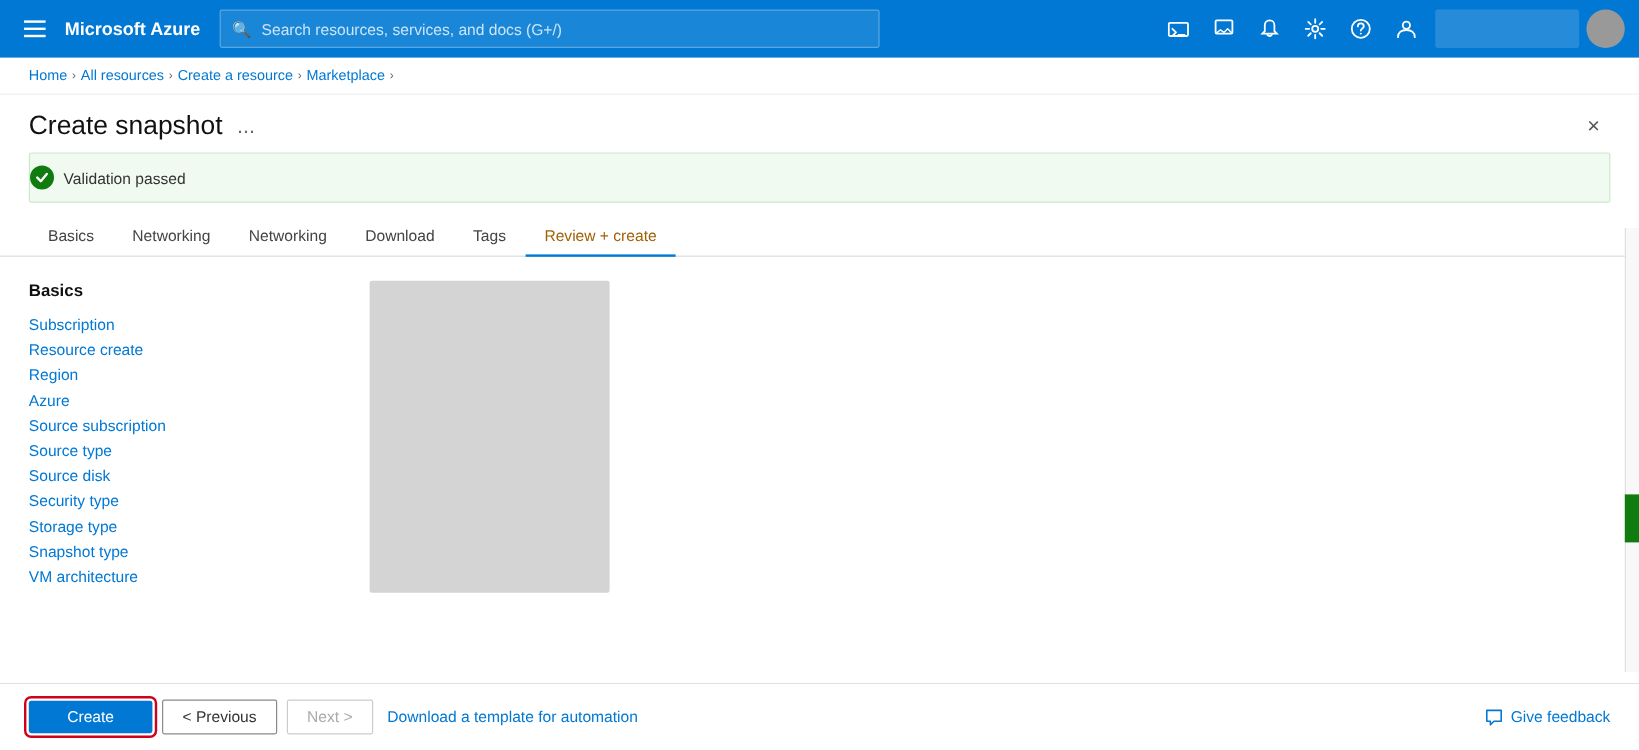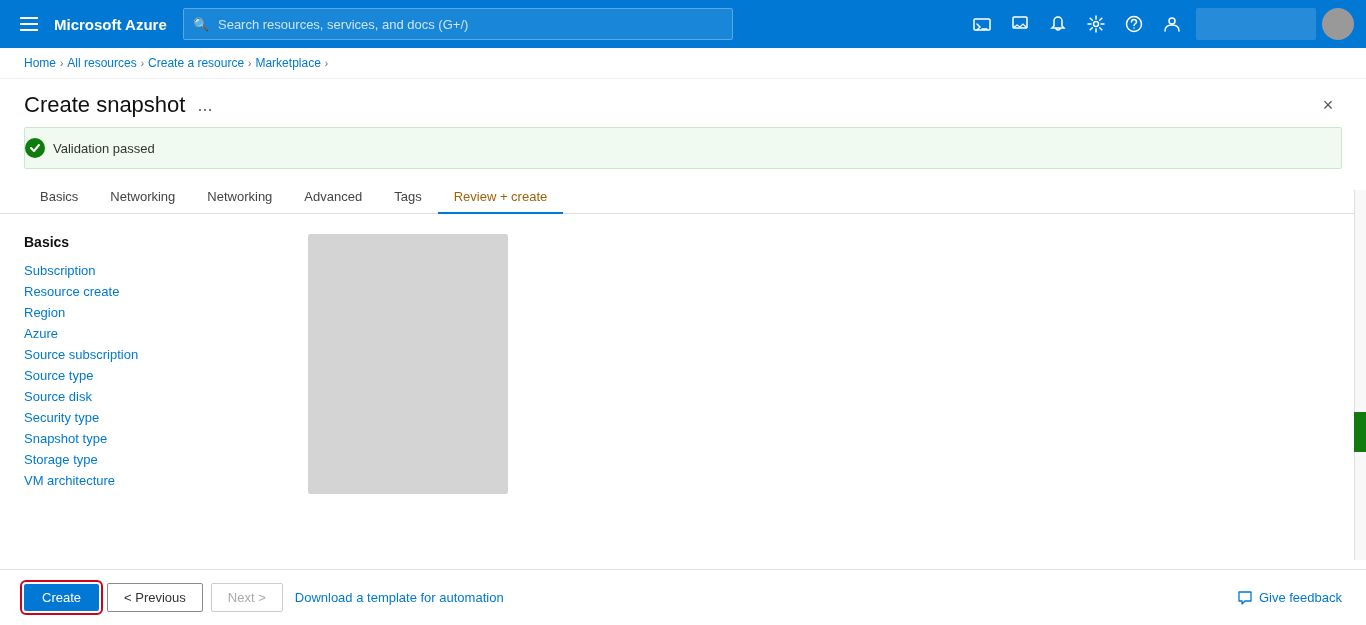--- a/index.html
+++ b/index.html
@@ -117,21 +117,21 @@
       position: absolute; right: 0; top: 60%; width: 12px; height: 40px; background: #107c10;
     }
 
     
     .bottom-bar {
       position: fixed; bottom: 0; left: 0; right: 0; height: 56px;
       background: #fff; border-top: 1px solid #e0e0e0;
       display: flex; align-items: center; padding: 0 24px; gap: 8px;
     }
     .btn-create {
-      background: #0078d4; color: #fff; border: none; padding: 6px 18px;
+      background: #0078d4; color: #fff; border: none; padding: 6px 32px;
       font-size: 13px; cursor: pointer; border-radius: 2px; font-weight: 500;
       outline: 2px solid #d0021b; outline-offset: 2px;
     }
     .btn-outline {
       background: #fff; color: #333; border: 1px solid #8a8a8a; padding: 6px 16px;
       font-size: 13px; cursor: pointer; border-radius: 2px;
     }
     .btn-outline:disabled { color: #aaa; border-color: #ccc; cursor: default; background: #fff; }
     .download-link {
       color: #0078d4; text-decoration: none; font-size: 13px; cursor: pointer; margin-left: 4px;
@@ -222,39 +222,39 @@
       <polyline points="2,6 5,9 10,3" stroke="white" stroke-width="2" fill="none" stroke-linecap="round" stroke-linejoin="round"></polyline>
     </svg>
   </div>
   <span class="validation-text">Validation passed</span>
 </div>
 
 <div class="tabs">
 <div class="tab">Basics</div>
     <div class="tab">Networking</div>
     <div class="tab">Networking</div>
-    <div class="tab">Advanced</div>
+    <div class="tab">Download</div>
     <div class="tab">Tags</div>
     <div class="tab active">Review + create</div>
   </div>
 
 <div class="main-content">
   <div class="left-panel">
     <div class="section-heading">Basics</div>
     <ul class="field-list">
     <li>Subscription</li>
         <li>Resource create</li>
         <li>Region</li>
         <li>Azure</li>
         <li>Source subscription</li>
         <li>Source type</li>
         <li>Source disk</li>
         <li>Security type</li>
+        <li>Storage type</li>
         <li>Snapshot type</li>
-        <li>Storage type</li>
         <li>VM architecture</li>
       </ul>
   </div>
   <div class="right-panel">
     <div class="placeholder-box"></div>
   </div>
 </div>
 
 <div class="scroll-area">
   <div class="scroll-thumb"></div>

